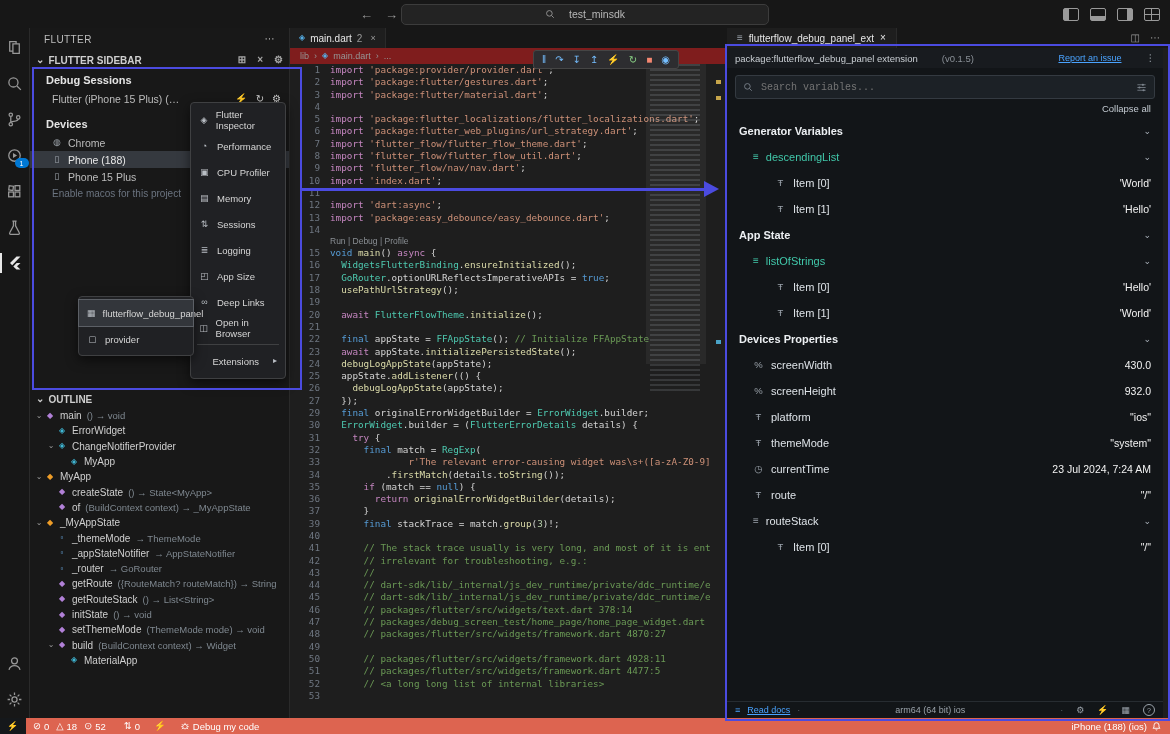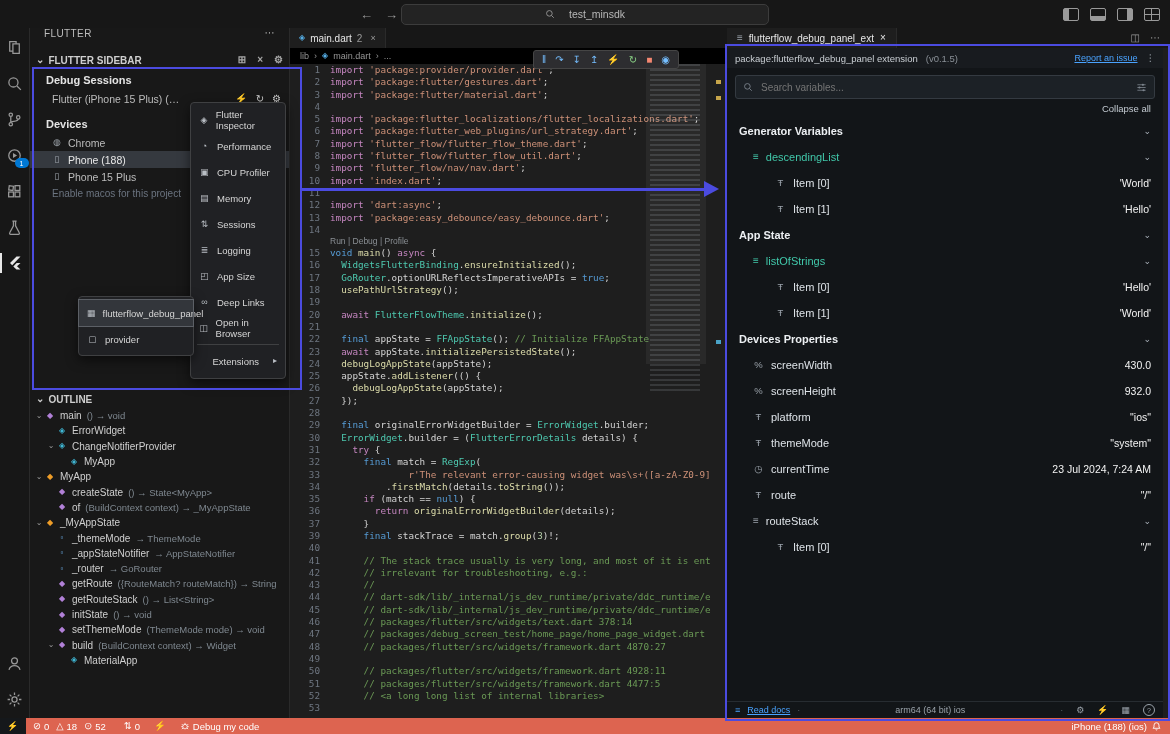--- a/index.html
+++ b/index.html
@@ -31,21 +31,21 @@
   .ab-item svg{stroke:#989898;fill:none;stroke-width:1.2;}
   .ab-item.active:before{content:"";position:absolute;left:-4px;top:1px;width:2px;height:20px;background:#e7e7e7;}
   .ab-item.active svg{stroke:#e7e7e7;}
   .ab-badge{position:absolute;right:-3px;bottom:-2px;min-width:10px;height:10px;border-radius:6px;
             background:#0078d4;color:#fff;font-size:7px;display:flex;align-items:center;justify-content:center;padding:0 2px;}
   .ab-spacer{flex:1;}
 
   
   .sidebar{position:absolute;left:30px;top:28px;width:260px;height:690px;background:#181818;
            border-right:1px solid #2a2a2a;box-sizing:border-box;}
-  .sb-title{height:22px;display:flex;padding:0 14px;font-size:10px;color:#bdbdbd;letter-spacing:.4px;}
+  .sb-title{height:22px;display:flex;align-items:center;padding:0 14px;font-size:10px;color:#bdbdbd;letter-spacing:.4px;}
   .sb-title .sp{flex:1}
   .sb-sechdr{height:20px;display:flex;align-items:center;gap:4px;padding:0 6px;font-size:10px;font-weight:bold;color:#cfcfcf;}
   .sb-sechdr .sp{flex:1}
   .sb-sechdr .act{color:#a8a8a8;font-size:10px;margin-left:7px;}
   .sb-h{height:20px;display:flex;align-items:center;padding:0 16px;font-weight:bold;color:#e4e4e4;font-size:11px;}
   .sess-row{height:18px;display:flex;align-items:center;padding:0 8px 0 22px;color:#bcbcbc;font-size:10.5px;}
   .sess-row .sp{flex:1}
   .sess-act{font-size:10px;margin-left:8px;color:#d0d0d0;}
   .sess-act.bolt{color:#e5c07b;}
   .dev-row{height:17px;display:flex;align-items:center;gap:6px;padding:0 22px;color:#bcbcbc;font-size:10.5px;}
@@ -75,21 +75,21 @@
            border-radius:4px;box-shadow:0 4px 12px rgba(0,0,0,.55);padding:3px 0;z-index:41;}
   .submenu .menu-item{height:26px;font-size:9.5px;}
   .submenu .menu-item.sel{background:#33363b;outline:1px solid #5c6066;}
 
   
   .tabsbar{position:absolute;left:290px;top:28px;width:437px;height:20px;background:#171717;display:flex;}
   .tab{height:100%;display:flex;align-items:center;gap:5px;padding:0 9px;background:#1e1e1e;
        border-right:1px solid #2a2a2a;font-size:10px;color:#e6e6e6;}
   .dart-ic{color:#55aee6;font-size:8px;}
   .tab .close{color:#9a9a9a;margin-left:3px;font-size:9px;}
-  .breadcrumb{position:absolute;left:290px;top:48px;width:437px;height:16px;background:#000000;
+  .breadcrumb{position:absolute;left:290px;top:48px;width:437px;height:16px;background:#7f1d1d;
               display:flex;align-items:center;gap:5px;padding:0 10px;font-size:9px;color:#969696;box-sizing:border-box;}
   .code{position:absolute;left:290px;top:64px;width:437px;height:654px;background:#1e1e1e;overflow:hidden;
         font-family:"DejaVu Sans Mono",monospace;font-size:9.3px;line-height:12.3px;}
   .code-line{display:flex;height:12.3px;white-space:pre;}
   .gutter{width:30px;flex:none;text-align:right;padding-right:10px;color:#6e7681;}
   .ctext{color:#d4d4d4;}
   .code-lens{height:11px;line-height:11px;padding-left:40px;color:#8a8f94;font-size:8.5px;font-family:"Liberation Sans",sans-serif;}
   .tk-k{color:#569cd6}.tk-k2{color:#c586c0}.tk-s{color:#ce9178}.tk-c{color:#6a9955}
   .tk-t{color:#4ec9b0}.tk-n{color:#b5cea8}.tk-f{color:#dcdcaa}
   .minimap{position:absolute;left:650px;top:64px;width:50px;height:330px;opacity:.55;z-index:5;
@@ -103,28 +103,28 @@
   .dbgbar span[data-name="restart-icon"]{color:#89d185;}
   .dbgbar span[data-name="stop-icon"]{color:#f48771;}
 
   
   .rp-tabs{position:absolute;left:727px;top:28px;width:443px;height:20px;background:#171717;display:flex;align-items:center;}
   .rp-tab{height:100%;display:flex;align-items:center;gap:6px;padding:0 10px;background:#1e1e1e;
           border-right:1px solid #2a2a2a;font-size:10px;color:#e6e6e6;}
   .rp-tabs .sp{flex:1}
   .rp-tabs .tbi{color:#9a9a9a;margin-right:10px;font-size:10px;}
   .rp-body{position:absolute;left:727px;top:48px;width:436px;height:670px;background:#121518;box-sizing:border-box;}
-  .rp-header{height:20px;display:flex;align-items:center;gap:8px;padding:0 8px;font-size:9.5px;color:#c9ced3;background:#181b1f;}
+  .rp-header{height:20px;display:flex;align-items:center;gap:24px;padding:0 8px;font-size:9.5px;color:#c9ced3;background:#181b1f;}
   .rp-header .ver{color:#8a9097;}
   .rp-header .sp{flex:1}
   .rp-header .report{color:#4aa3ff;text-decoration:underline;font-size:9px;}
   .rp-search{margin:7px 8px 4px 8px;height:22px;background:#1c2126;border:1px solid #343a41;border-radius:3px;
              display:flex;align-items:center;gap:6px;padding:0 7px;}
   .rp-search input{flex:1;background:transparent;border:none;outline:none;color:#aeb6be;font-size:10px;
-                   font-family:Liberation Sans, sans-serif;}
+                   font-family:Liberation Mono, monospace;}
   .rp-collapse{height:15px;display:flex;justify-content:flex-end;padding:0 12px;font-size:9.5px;color:#c3cad1;}
   .rp-rows{}
   .rp-row{height:26px;display:flex;align-items:center;padding:0 12px;font-size:11px;}
   .rp-row .chev{margin-left:auto;color:#aab2ba;font-size:9px;}
   .rp-row .val{margin-left:auto;color:#f2f2f2;font-size:10.5px;}
   .rp-sec .lbl{color:#eceff2;font-weight:bold;font-size:11px;}
   .rp-grp{padding-left:26px;}
   .rp-grp .lbl{color:#41c8aa;}
   .rp-grp .ricon{color:#41c8aa;margin-right:7px;font-size:10px;}
   .rp-grp.plain .lbl{color:#dde2e7;}
@@ -495,21 +495,20 @@
         <div class="code-line" data-name="code-line-18"><span class="gutter" data-name="line-number">18</span><span class="ctext" data-name="code-text">  <span class="tk-f">usePathUrlStrategy</span>();</span></div>
         <div class="code-line" data-name="code-line-19"><span class="gutter" data-name="line-number">19</span><span class="ctext" data-name="code-text"></span></div>
         <div class="code-line" data-name="code-line-20"><span class="gutter" data-name="line-number">20</span><span class="ctext" data-name="code-text">  <span class="tk-k2">await</span> <span class="tk-t">FlutterFlowTheme</span>.<span class="tk-f">initialize</span>();</span></div>
         <div class="code-line" data-name="code-line-21"><span class="gutter" data-name="line-number">21</span><span class="ctext" data-name="code-text"></span></div>
         <div class="code-line" data-name="code-line-22"><span class="gutter" data-name="line-number">22</span><span class="ctext" data-name="code-text">  <span class="tk-k">final</span> appState = <span class="tk-t">FFAppState</span>(); <span class="tk-c">// Initialize FFAppState</span></span></div>
         <div class="code-line" data-name="code-line-23"><span class="gutter" data-name="line-number">23</span><span class="ctext" data-name="code-text">  <span class="tk-k2">await</span> appState.<span class="tk-f">initializePersistedState</span>();</span></div>
         <div class="code-line" data-name="code-line-24"><span class="gutter" data-name="line-number">24</span><span class="ctext" data-name="code-text">  <span class="tk-f">debugLogAppState</span>(appState);</span></div>
         <div class="code-line" data-name="code-line-25"><span class="gutter" data-name="line-number">25</span><span class="ctext" data-name="code-text">  appState.<span class="tk-f">addListener</span>(() {</span></div>
         <div class="code-line" data-name="code-line-26"><span class="gutter" data-name="line-number">26</span><span class="ctext" data-name="code-text">    <span class="tk-f">debugLogAppState</span>(appState);</span></div>
         <div class="code-line" data-name="code-line-27"><span class="gutter" data-name="line-number">27</span><span class="ctext" data-name="code-text">  });</span></div>
-        <div class="code-line" data-name="code-line-28"><span class="gutter" data-name="line-number">28</span><span class="ctext" data-name="code-text"></span></div>
         <div class="code-line" data-name="code-line-29"><span class="gutter" data-name="line-number">29</span><span class="ctext" data-name="code-text">  <span class="tk-k">final</span> originalErrorWidgetBuilder = <span class="tk-t">ErrorWidget</span>.builder;</span></div>
         <div class="code-line" data-name="code-line-30"><span class="gutter" data-name="line-number">30</span><span class="ctext" data-name="code-text">  <span class="tk-t">ErrorWidget</span>.builder = (<span class="tk-t">FlutterErrorDetails</span> details) {</span></div>
         <div class="code-line" data-name="code-line-31"><span class="gutter" data-name="line-number">31</span><span class="ctext" data-name="code-text">    <span class="tk-k2">try</span> {</span></div>
         <div class="code-line" data-name="code-line-32"><span class="gutter" data-name="line-number">32</span><span class="ctext" data-name="code-text">      <span class="tk-k">final</span> match = <span class="tk-t">RegExp</span>(</span></div>
         <div class="code-line" data-name="code-line-33"><span class="gutter" data-name="line-number">33</span><span class="ctext" data-name="code-text">              <span class="tk-s">r'The relevant error-causing widget was\s+([a-zA-Z0-9]</span></span></div>
         <div class="code-line" data-name="code-line-34"><span class="gutter" data-name="line-number">34</span><span class="ctext" data-name="code-text">          .<span class="tk-f">firstMatch</span>(details.<span class="tk-f">toString</span>());</span></div>
         <div class="code-line" data-name="code-line-35"><span class="gutter" data-name="line-number">35</span><span class="ctext" data-name="code-text">      <span class="tk-k2">if</span> (match == <span class="tk-k">null</span>) {</span></div>
         <div class="code-line" data-name="code-line-36"><span class="gutter" data-name="line-number">36</span><span class="ctext" data-name="code-text">        <span class="tk-k2">return</span> <span class="tk-f">originalErrorWidgetBuilder</span>(details);</span></div>
         <div class="code-line" data-name="code-line-37"><span class="gutter" data-name="line-number">37</span><span class="ctext" data-name="code-text">      }</span></div>
         <div class="code-line" data-name="code-line-39"><span class="gutter" data-name="line-number">39</span><span class="ctext" data-name="code-text">      <span class="tk-k">final</span> stackTrace = match.<span class="tk-f">group</span>(<span class="tk-n">3</span>)!;</span></div>

